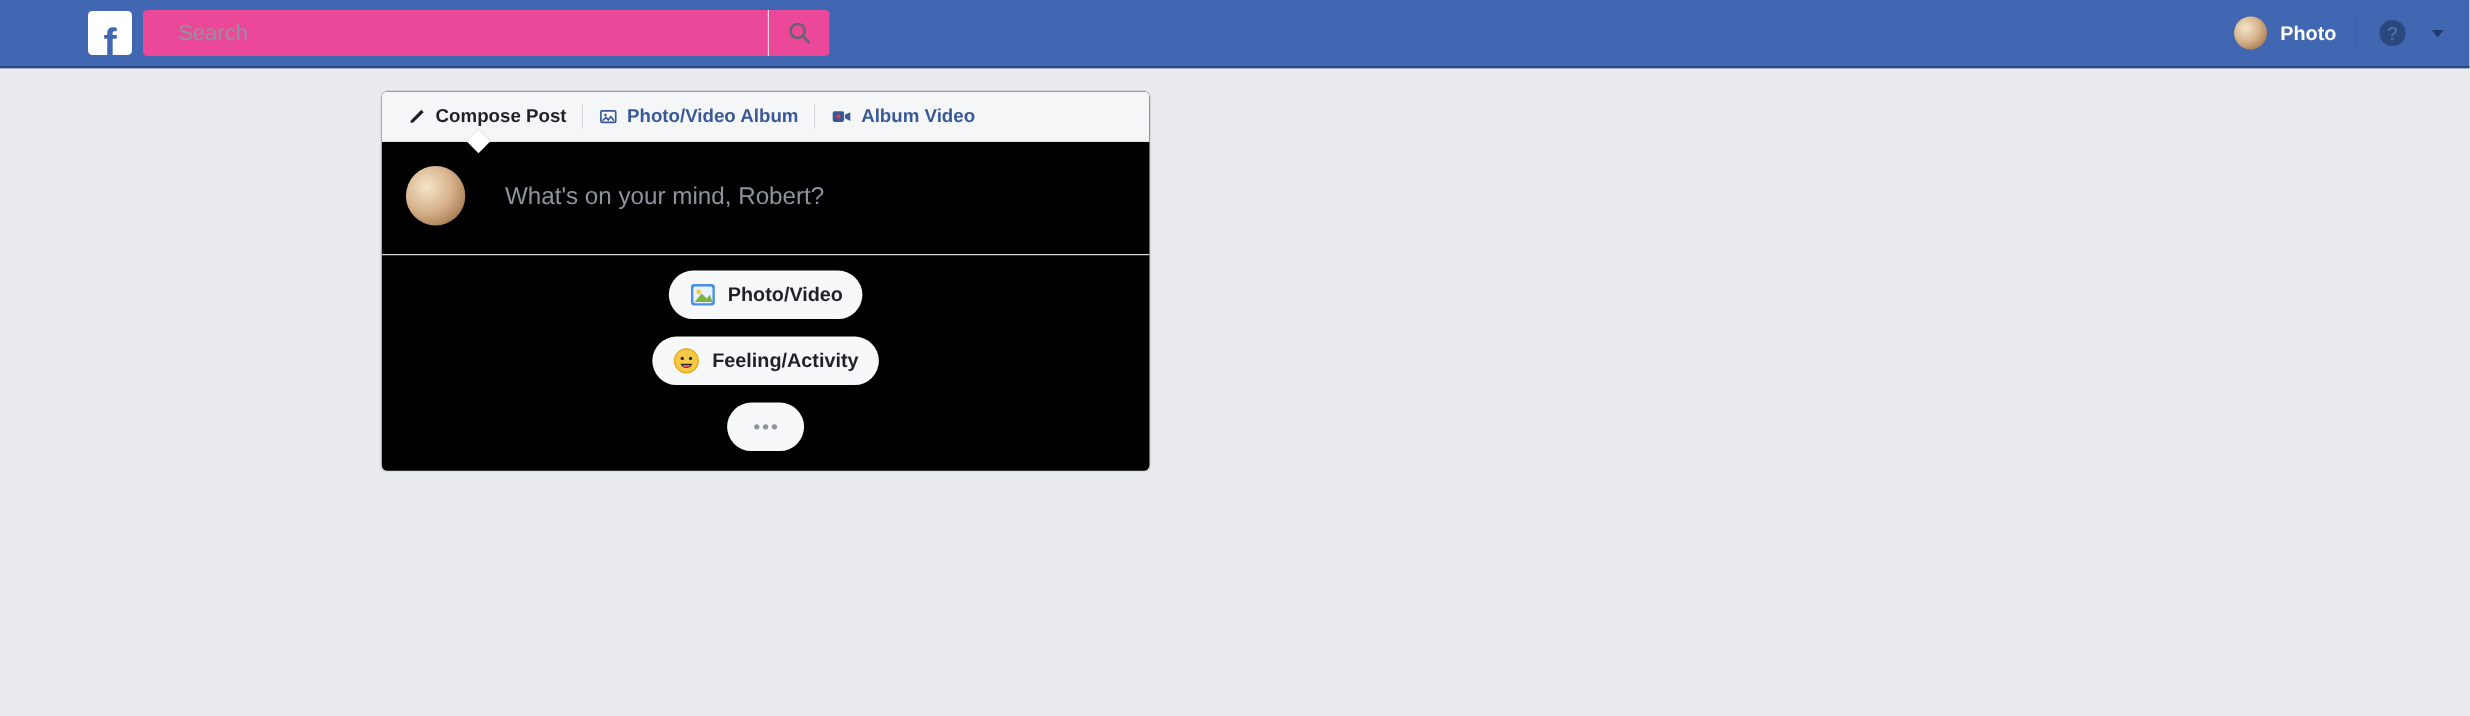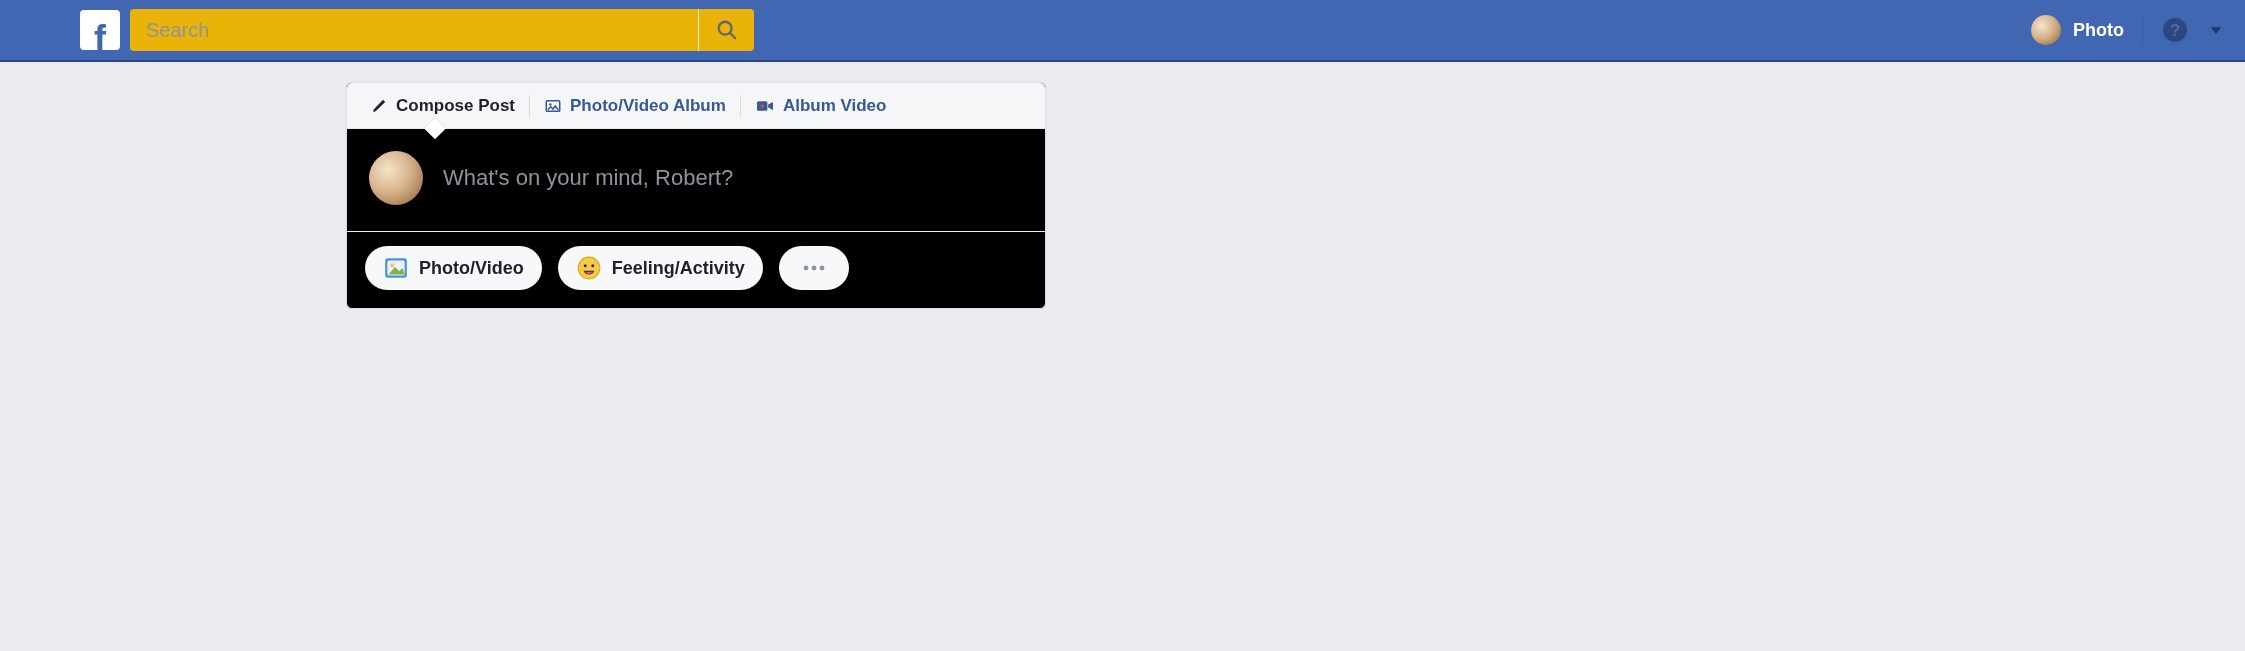--- a/index.html
+++ b/index.html
@@ -37,23 +37,23 @@
       transform:translateY(4px);
     }
     .search-wrap {
       position:relative;
       width:624px;
       flex:0 0 auto;
     }
     .search-input {
       width:100%; height:42px;
       border:none; border-radius:4px;
-      background:#eab308;
+      background:#ec4899;
       font-size:20px;
-      padding:0 60px 0 16px;
+      padding:0 60px 0 32px;
       color:#1d2129;
     }
     .search-input::placeholder { color:#8d949e; }
     .search-btn {
       position:absolute; top:0; right:0; bottom:0;
       width:56px;
       display:flex; align-items:center; justify-content:center;
       border:none; background:transparent; cursor:pointer;
       border-left:1px solid #e5e6e9;
     }
@@ -105,33 +105,34 @@
       position:absolute;
       bottom:-8px; left:80px;
       width:16px; height:16px;
       background:#ffffff;
       border-left:1px solid #e5e6e9;
       border-top:1px solid #e5e6e9;
       transform:rotate(45deg);
     }
 
     .compose-row {
-      display:flex; align-items:flex-start; gap:20px;
+      display:flex; align-items:flex-start; gap:36px;
       padding:22px 22px 26px 22px;
       border-bottom:1px solid #eef0f2;
     }
     .composer .avatar { width:54px; height:54px; }
     .compose-placeholder {
       font-size:22px; color:#8d949e; line-height:54px;
       cursor:text; flex:1;
     }
 
     .compose-actions {
       display:flex; align-items:center; gap:16px;
       padding:14px 18px 18px 18px;
+      flex-direction:column;
     }
     .pill {
       display:flex; align-items:center; gap:10px;
       height:44px; padding:0 18px;
       border-radius:22px;
       background:#f7f8fa;
       font-size:18px; font-weight:700; color:#1d2129;
       cursor:pointer;
     }
     .pill.more { padding:0 22px; }

